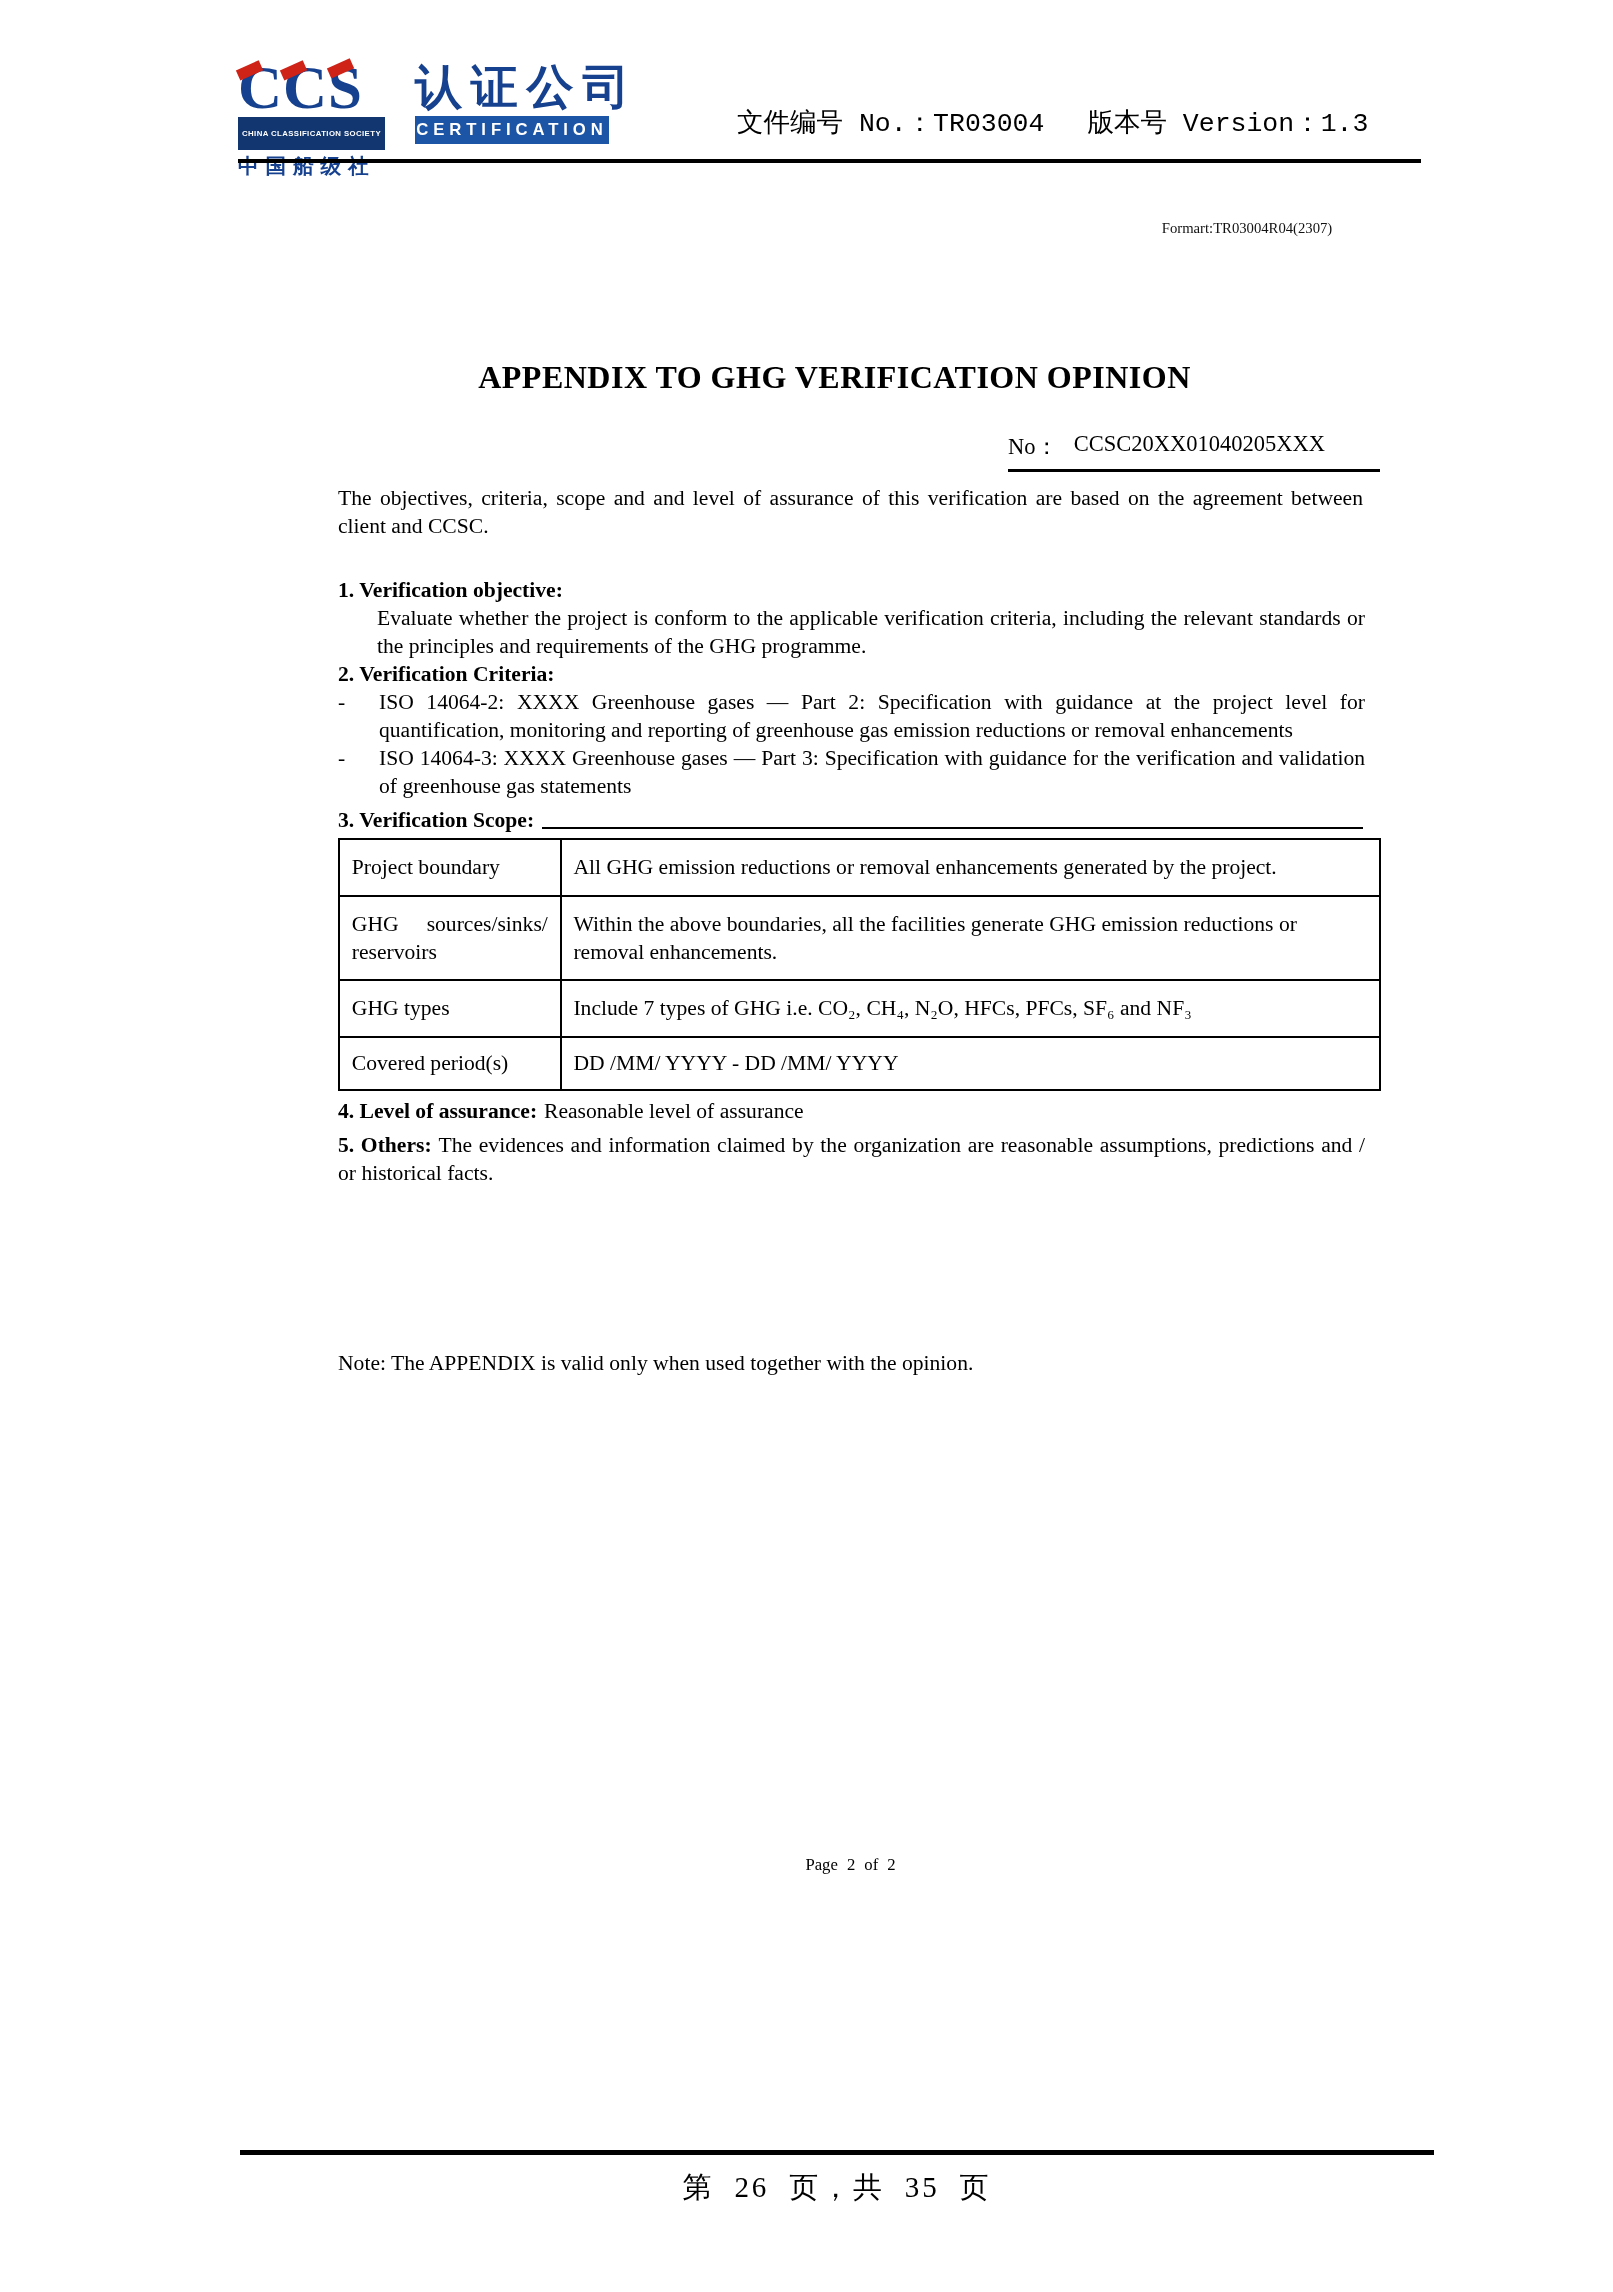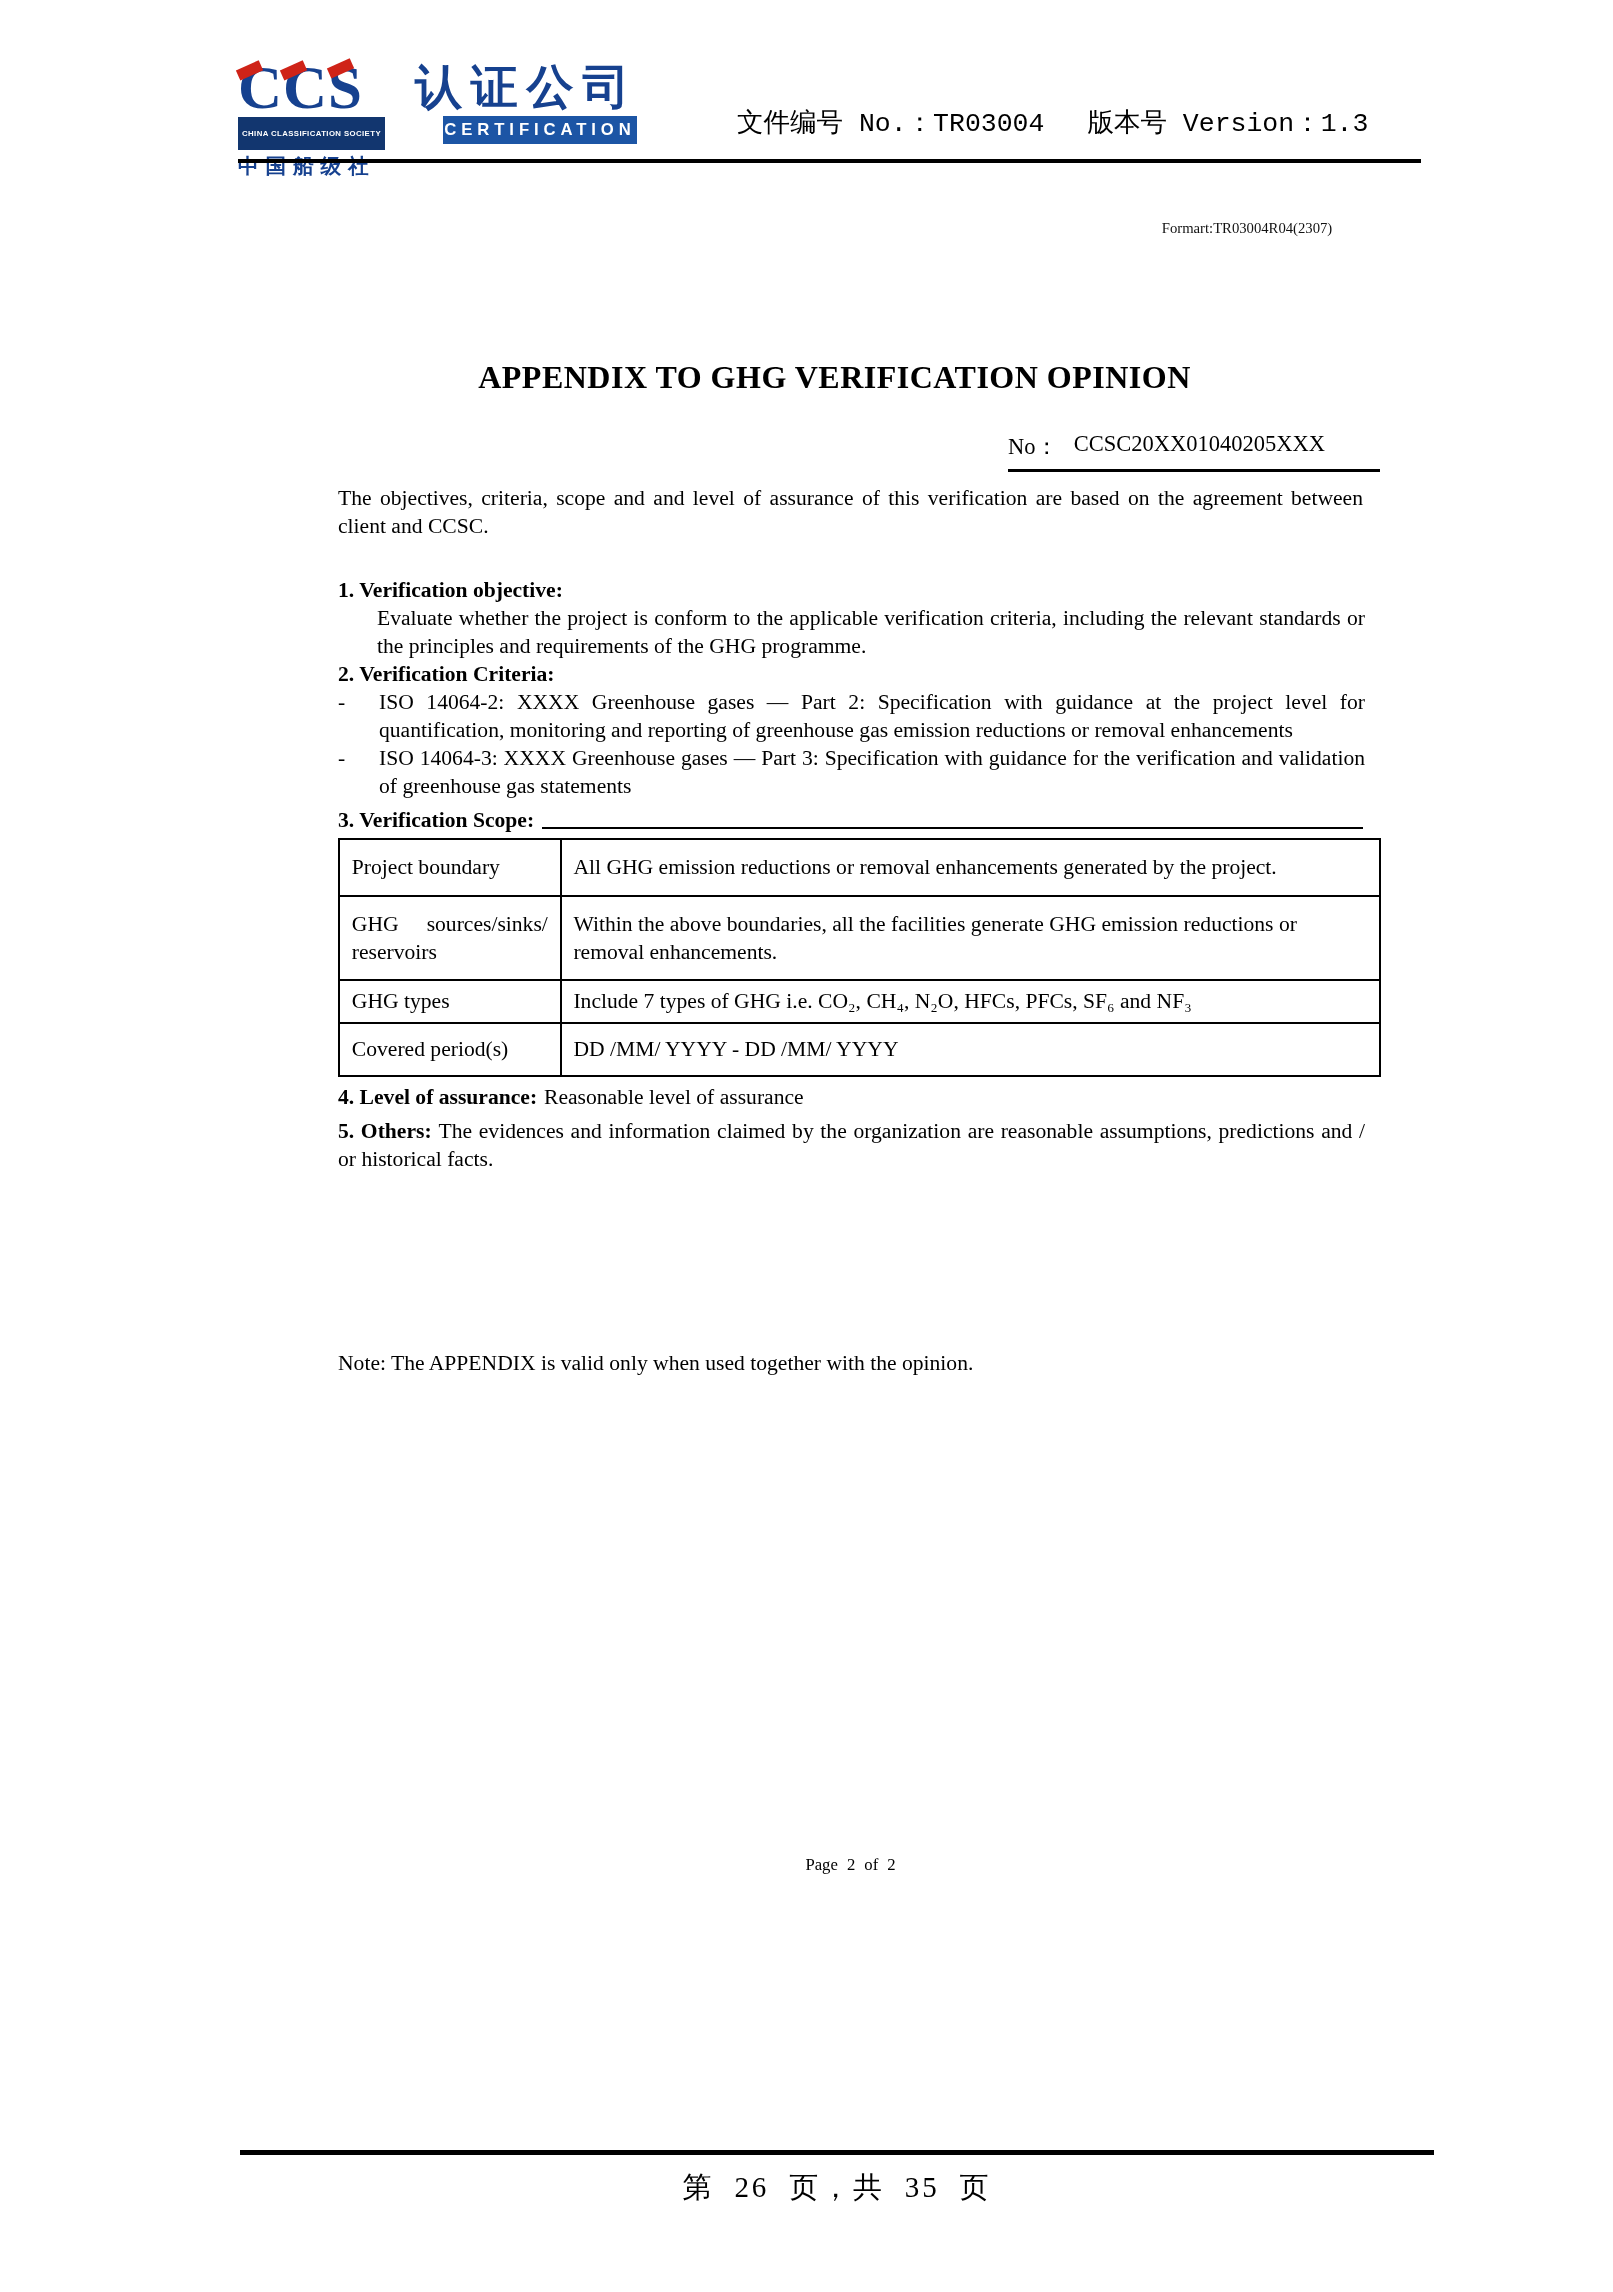--- a/index.html
+++ b/index.html
@@ -16,21 +16,21 @@
   .accent-1{left:-1px;top:3.9px;} .accent-2{left:43px;top:3.9px;} .accent-3{left:90px;top:2px;}
   .society-bar{margin-top:2.9px;width:147px;background:#12366f;color:#fff;
        font-family:"Liberation Sans",sans-serif;font-size:7.8px;font-weight:bold;
        text-align:center;padding:12px 0;letter-spacing:0.4px;white-space:nowrap;overflow:hidden;}
   .society-cn{font-family:"DejaVu Sans",sans-serif;font-size:20.6px;font-weight:bold;
        color:#16418f;letter-spacing:6.9px;margin-top:2px;white-space:nowrap;}
   .brand-cn{font-family:"DejaVu Sans",sans-serif;font-size:47px;font-weight:bold;
        color:#16418f;letter-spacing:8.8px;line-height:51px;white-space:nowrap;}
   .brand-bar{margin-top:3.9px;width:194px;background:#1c55a5;color:#fff;
        font-family:"Liberation Sans",sans-serif;font-weight:bold;font-size:16.7px;
-       letter-spacing:4.9px;text-align:center;padding:3.9px 0;margin-left:28px;}
+       letter-spacing:4.9px;text-align:center;padding:3.9px 0;}
   .header-meta{position:absolute;left:737px;top:104px;white-space:nowrap;display:flex;gap:43px;
        font-family:"Liberation Mono","DejaVu Sans Mono",monospace;font-size:26.5px;}
   .header-rule{position:absolute;left:238px;top:159px;width:1183px;height:3.9px;background:#000;}
   .format-ref{position:absolute;top:220px;left:1127px;width:240px;text-align:center;font-size:14.7px;color:#111;}
   
   .doc-title{position:absolute;top:359px;left:320px;width:1029px;text-align:center;
        font-size:32px;font-weight:bold;letter-spacing:0.5px;}
   .opinion-no{position:absolute;top:431px;left:1008px;width:372px;border-bottom:3.9px solid #000;
        padding-bottom:6.9px;font-size:22.5px;display:flex;gap:15.7px;}
   
@@ -39,21 +39,21 @@
   .sec-heading{font-weight:bold;}
   .sec1-body{padding-left:39px;text-align:justify;}
   .crit{display:flex;}
   .crit .dash{width:41px;flex:none;}
   .crit .text{flex:1;text-align:justify;}
   .scope-row{display:flex;align-items:flex-end;margin-top:5.9px;}
   .scope-row .filler{flex:1;border-bottom:2px solid #000;margin:0 2px 4.9px 7.8px;}
   table.scope{border-collapse:collapse;width:1043px;margin-top:3.9px;border:2.9px solid #000;}
   table.scope td{border:2px solid #000;vertical-align:middle;padding:5.9px 11.8px;font-size:21.6px;}
   table.scope td.lbl{width:196px;text-align:justify;}
-  .r1{height:57px;} .r2{height:84px;} .r3{height:43px;} .r4{height:53px;}
+  .r1{height:57px;} .r2{height:84px;} .r3{height:57px;} .r4{height:53px;}
   .item45{margin-top:5.9px;text-align:justify;}
   .item45 .lead{font-weight:bold;margin-right:6.9px;}
   .note{position:absolute;top:1351px;left:338px;width:1025px;font-size:21.6px;}
   .page-label{position:absolute;top:1855px;left:338px;width:1025px;text-align:center;
        font-size:16.7px;word-spacing:4.9px;}
   .footer-rule{position:absolute;top:2150px;left:240px;width:1194px;height:4.9px;background:#000;}
   .footer-text{position:absolute;top:2168px;left:240px;width:1194px;text-align:center;
        font-size:29px;letter-spacing:2.9px;word-spacing:9.8px;}
 </style>
 </head>

